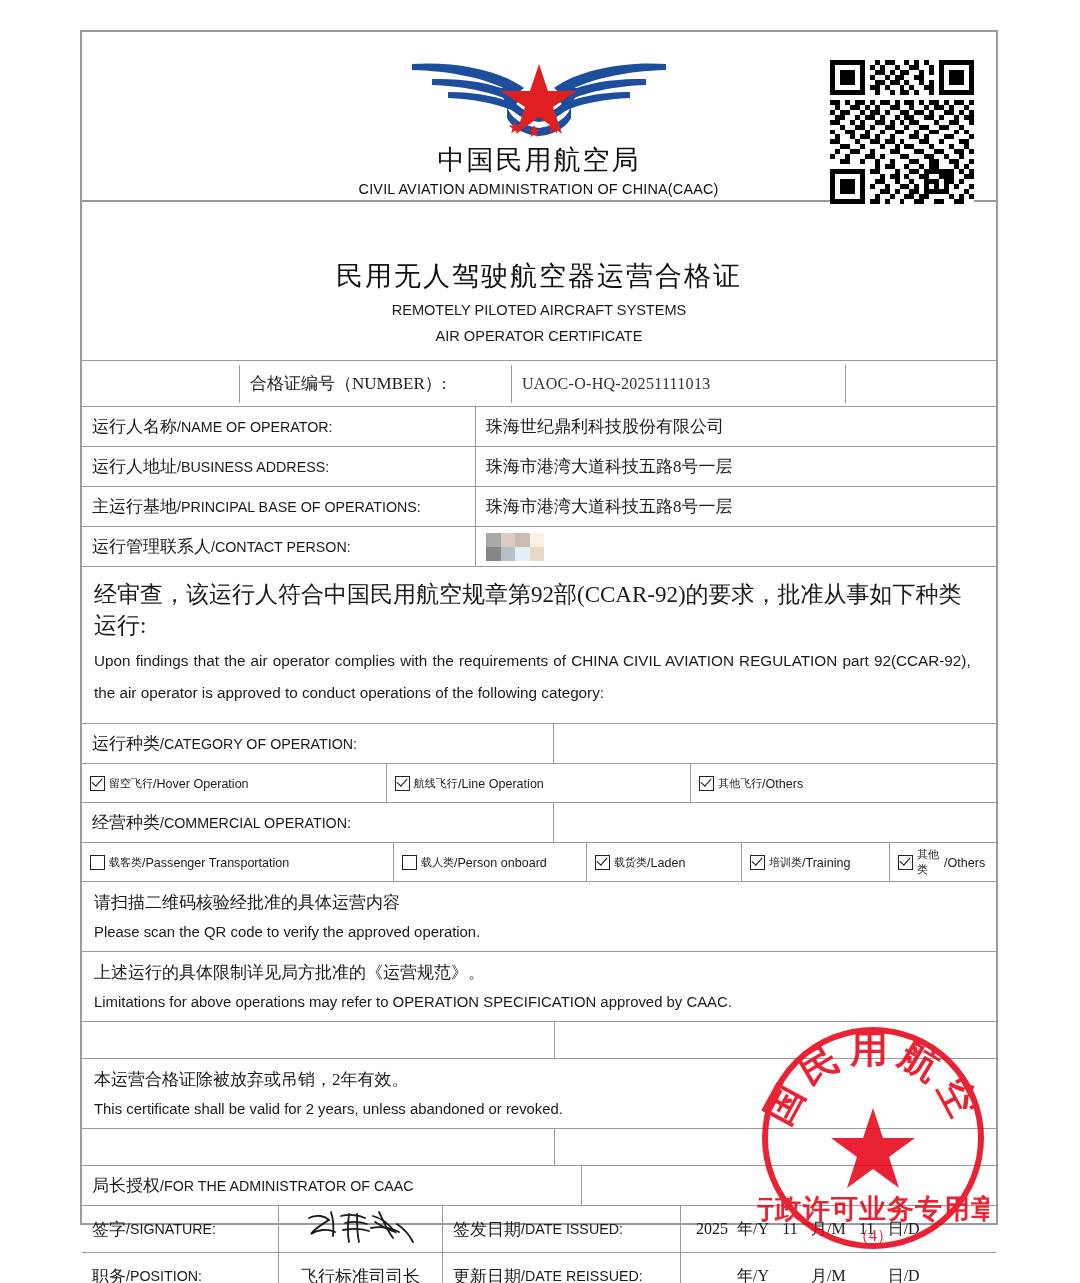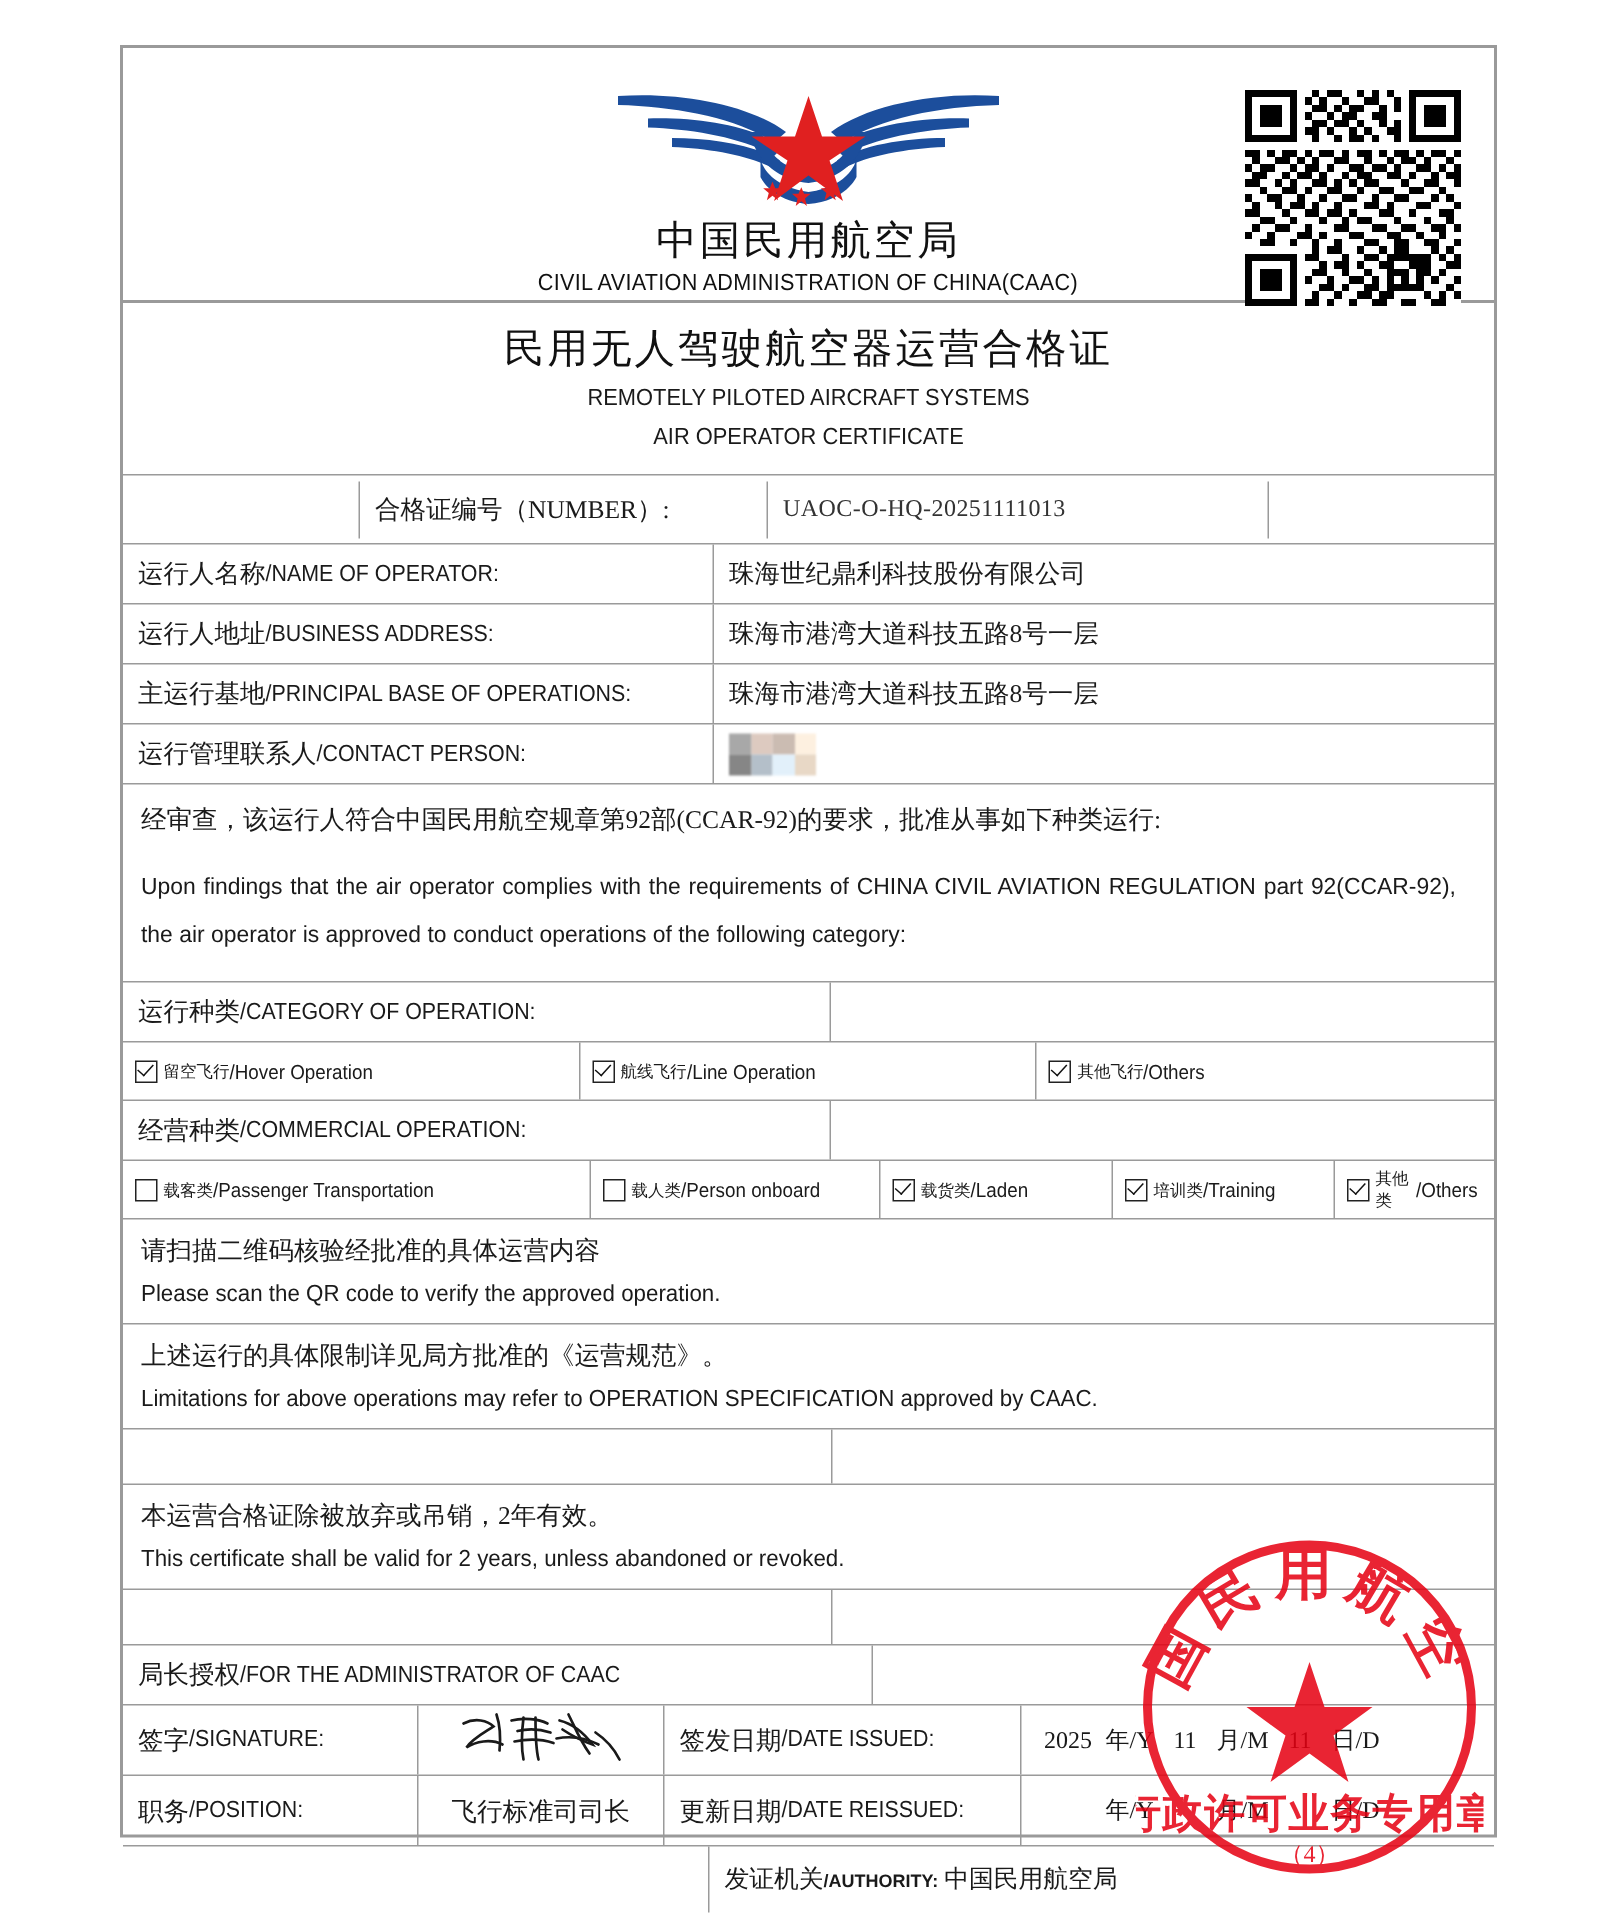--- a/index.html
+++ b/index.html
@@ -61,20 +61,21 @@
     top: 28px;
     width: 144px;
     height: 144px;
   }
 
   
   .title-block {
     border-bottom: 1px solid #9a9a9a;
     padding: 12px 0 14px 0;
     text-align: center;
+    margin-top: 44px;
   }
   .title-cn {
     font-family: "Liberation Serif", serif;
     font-size: 27px;
     letter-spacing: 2px;
     color: #111;
   }
   .title-en {
     font-size: 15.5px;
     line-height: 21px;
@@ -133,22 +134,22 @@
   .inforow .c1 { width: 394px; }
   .inforow .c2 { flex: 1; }
 
   
   .para {
     border-bottom: 1px solid #9a9a9a;
     padding: 12px 12px 14px 12px;
   }
   .para-cn {
     font-family: "Liberation Serif", serif;
-    font-size: 17px;
-    margin-bottom: 18px;
+    font-size: 23px;
+    margin-bottom: 4px;
   }
   .para-en {
     font-size: 15.5px;
     line-height: 32px;
     text-align: justify;
     text-align-last: left;
     transform: scaleX(0.985);
     transform-origin: left center;
   }
 

